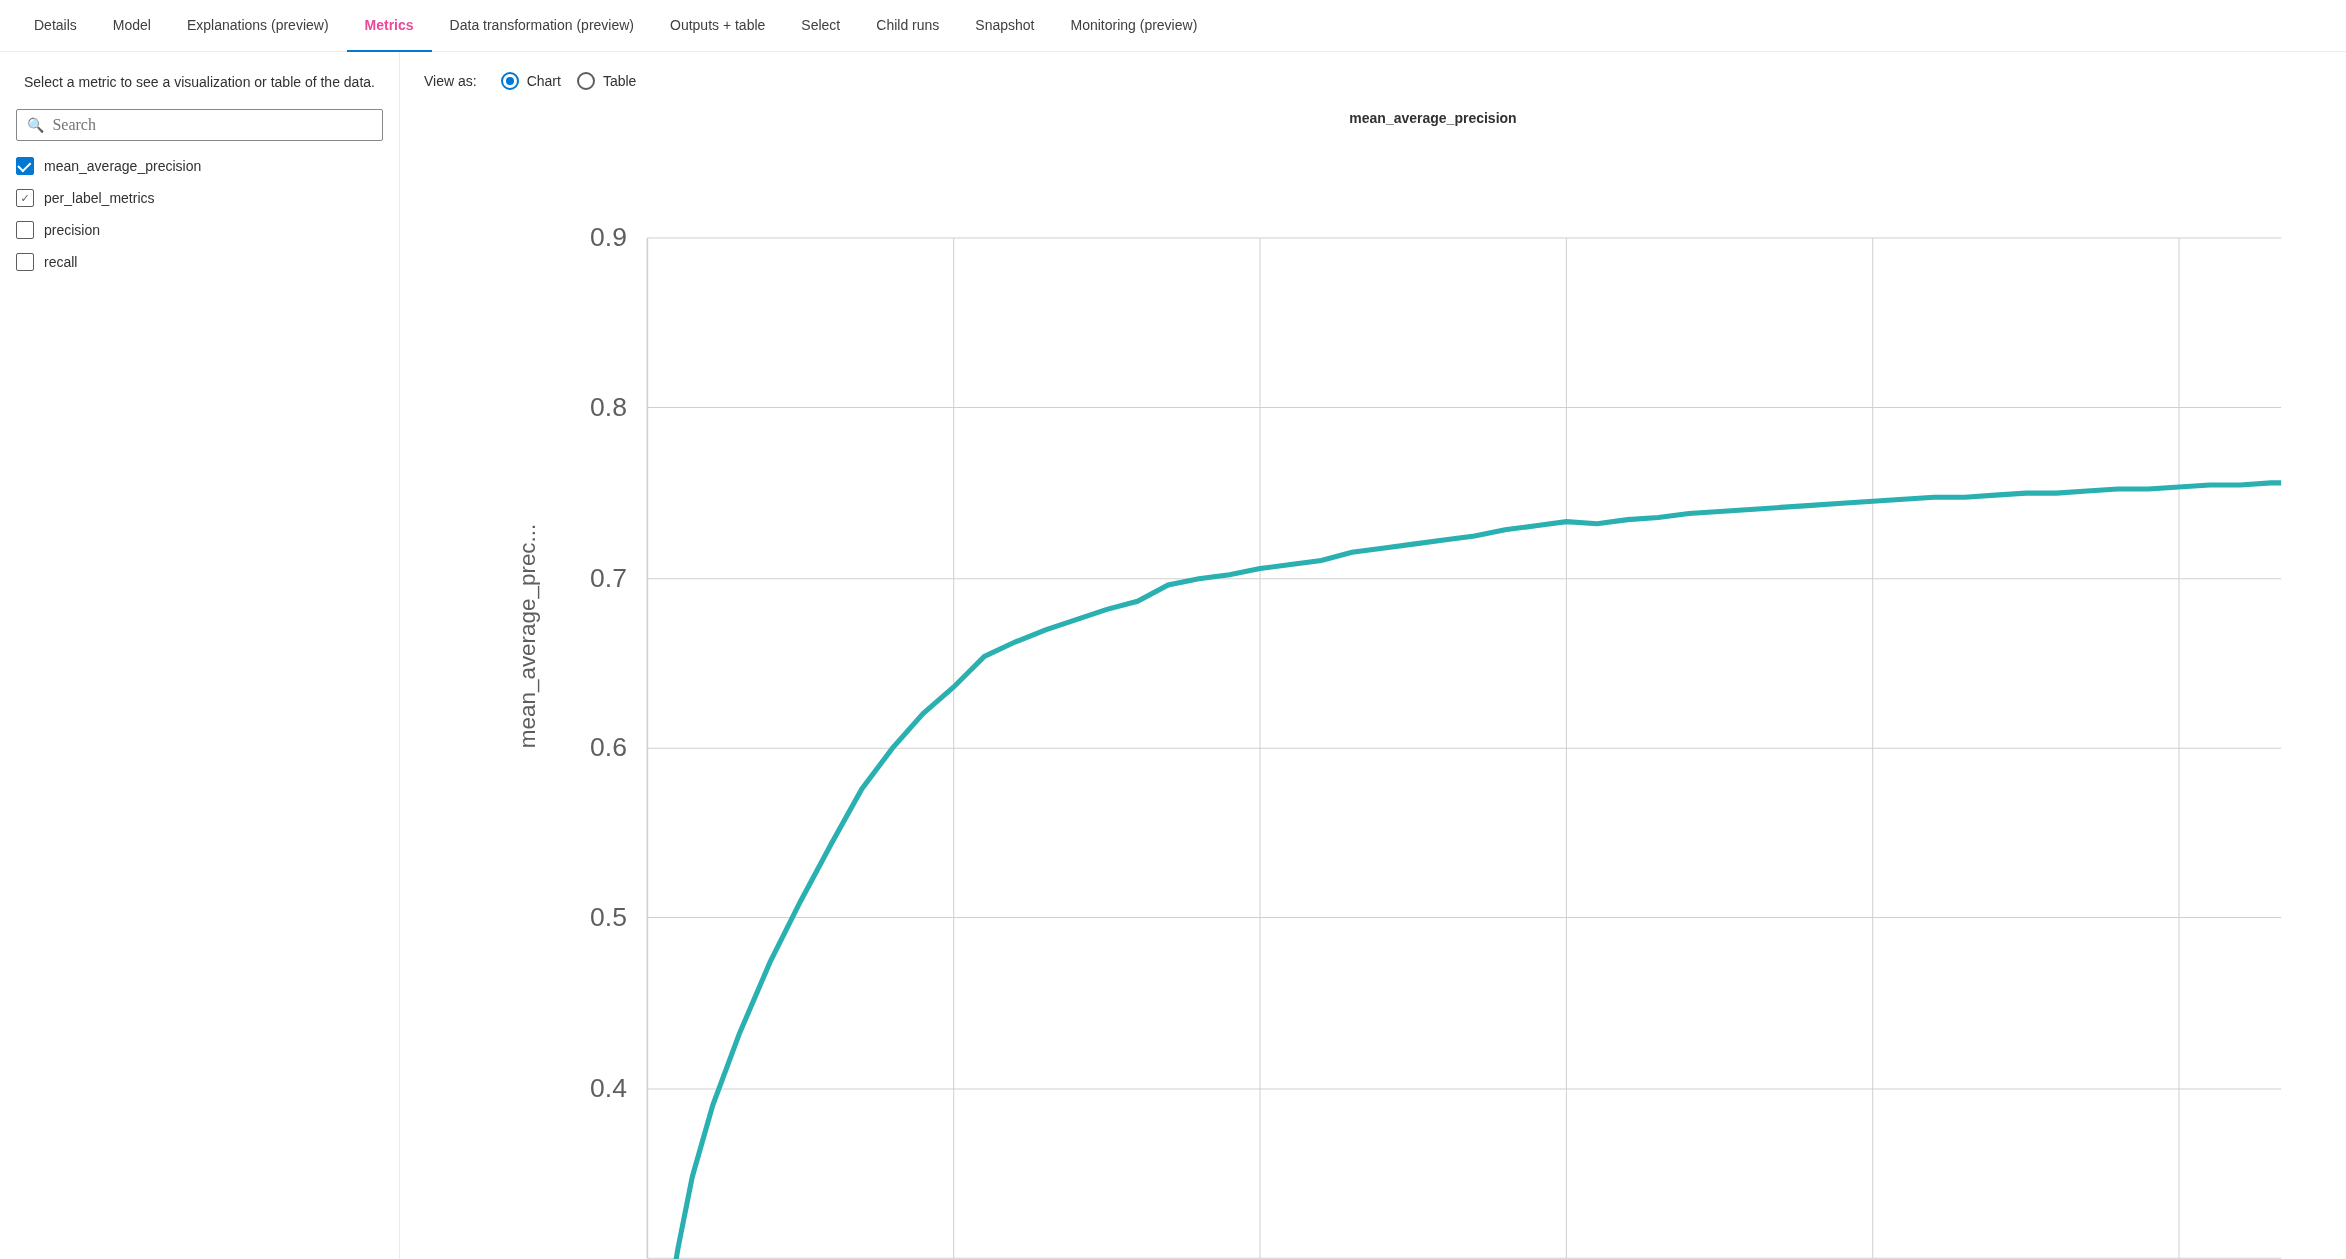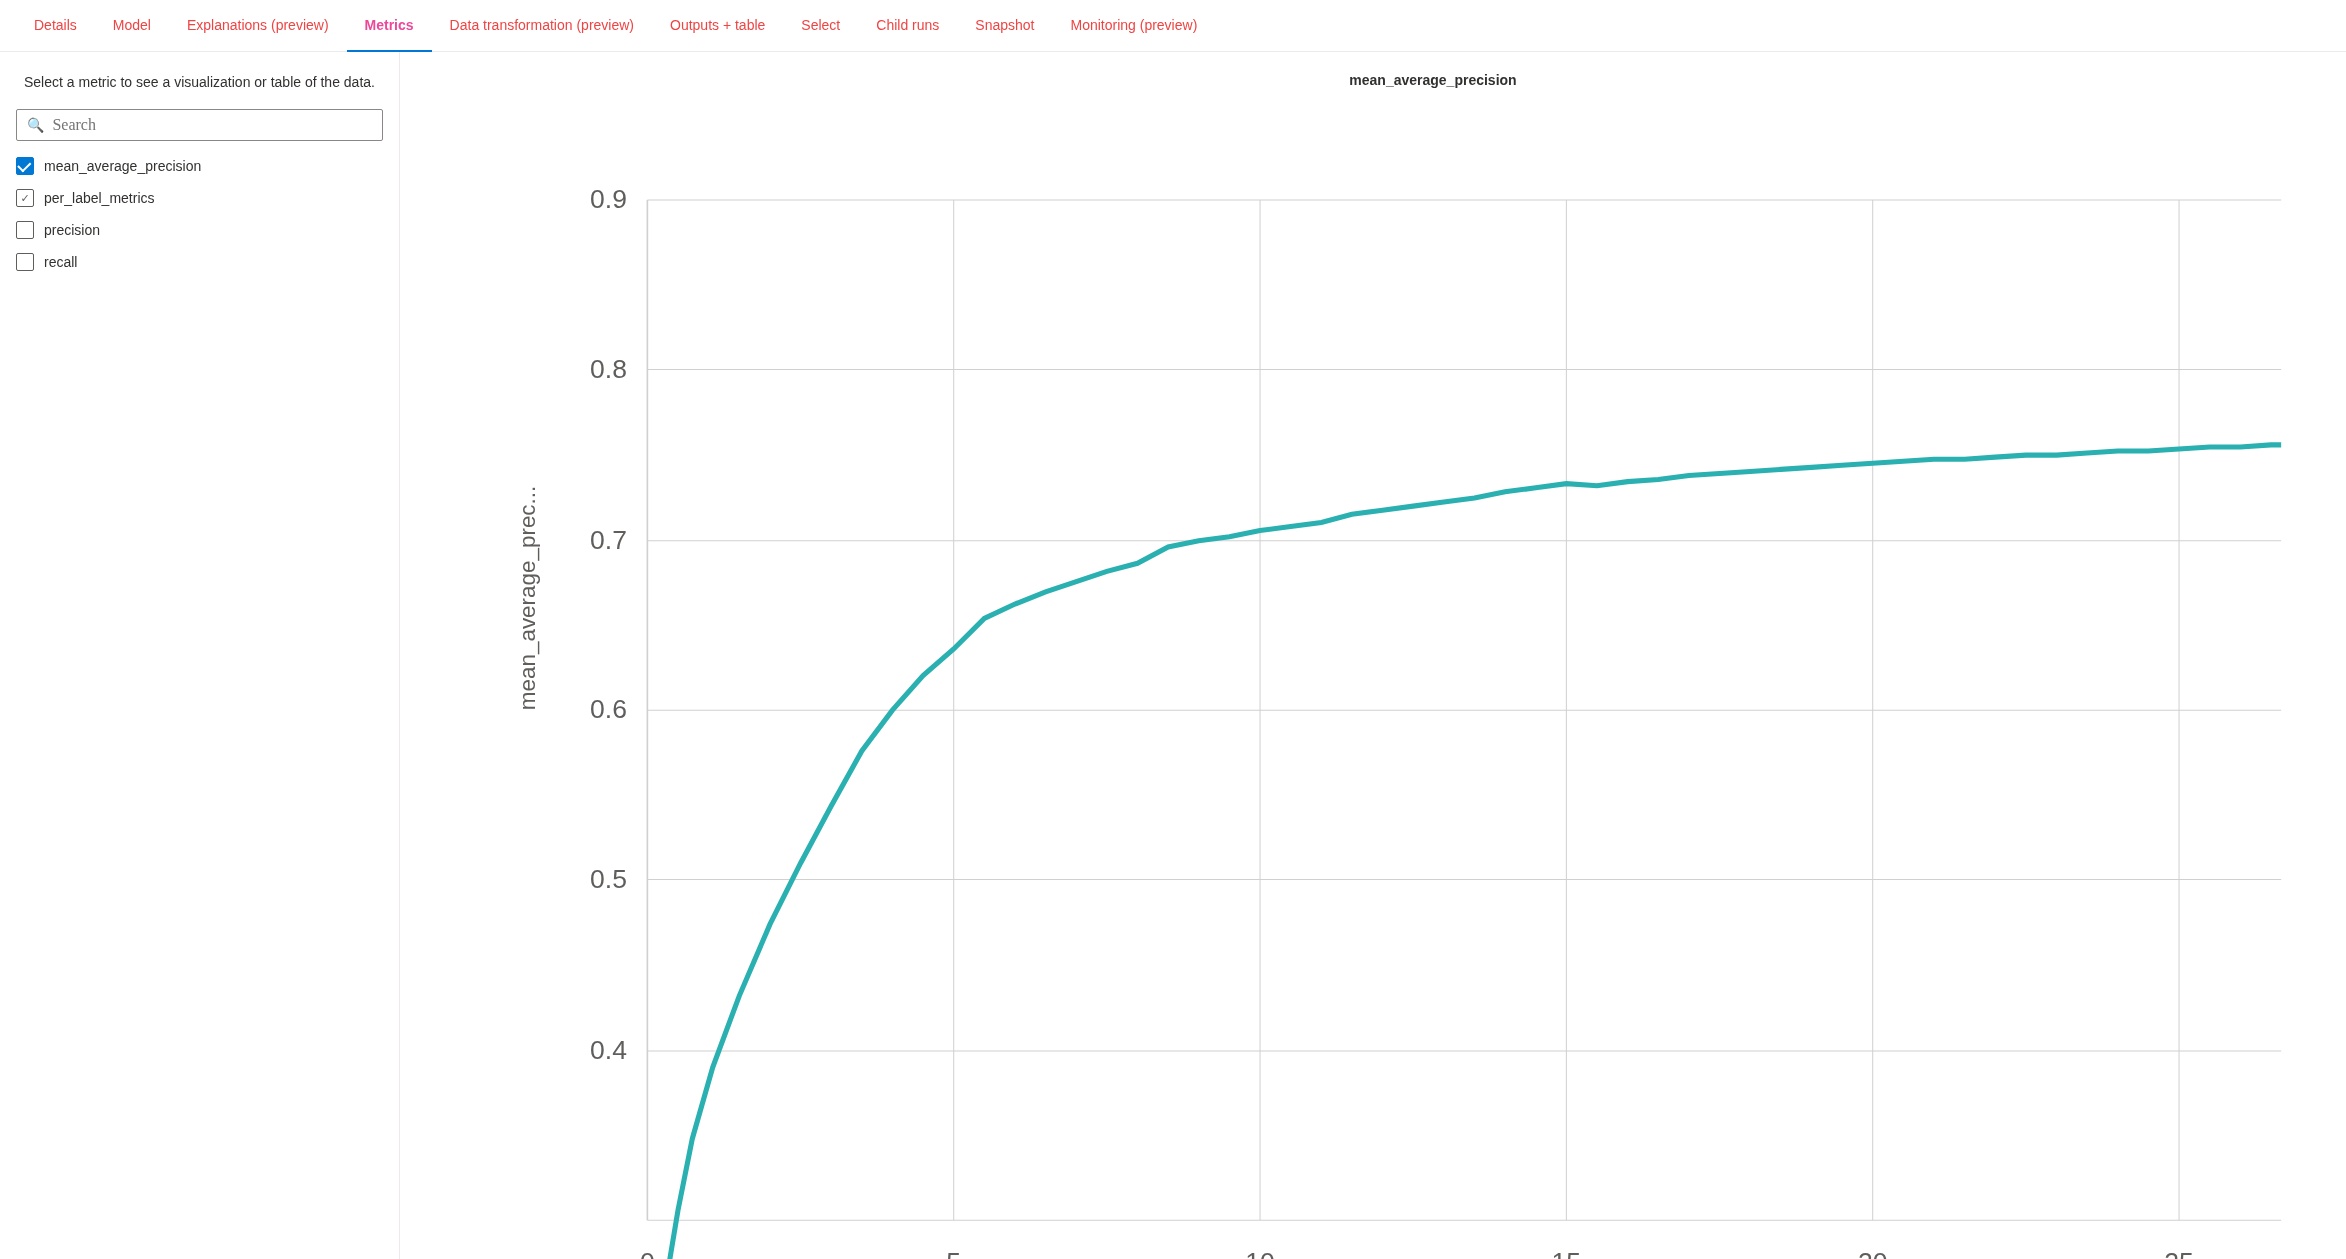--- a/index.html
+++ b/index.html
@@ -10,21 +10,21 @@
       display: flex;
       align-items: center;
       border-bottom: 1px solid #edebe9;
       padding: 0 16px;
       height: 52px;
       gap: 0;
     }
     .nav-tab {
       padding: 14px 18px;
       cursor: pointer;
-      color: #ef4444;
+      color: #404040;
       font-size: 14px;
       border-bottom: 2px solid transparent;
       white-space: nowrap;
       height: 52px;
       display: flex;
       align-items: center;
     }
     .nav-tab.active {
       color: #ec4899;
       border-bottom: 2px solid #0078d4;
@@ -254,20 +254,33 @@
       <div class="metric-item">
         <div class="checkbox"></div>
         <span class="metric-label">recall</span>
       </div>
 
     </div>
   </div>
 
   <div class="right-panel">
 
+    <div class="view-as-row">
+      <span class="view-as-label">View as:</span>
+      <div class="radio-group">
+        <div class="radio-option">
+          <div class="radio-circle selected"></div>
+          <span class="radio-label">Chart</span>
+        </div>
+        <div class="radio-option">
+          <div class="radio-circle unselected"></div>
+          <span class="radio-label">Table</span>
+        </div>
+      </div>
+    </div>
 
     <div class="chart-container">
       <div class="chart-title">mean_average_precision</div>
       <div class="chart-inner">
         <svg class="chart-svg" viewBox="0 0 900 600" preserveAspectRatio="none">
 
           <defs>
             <pattern id="grid" width="150" height="100" patternUnits="userSpaceOnUse">
               <path d="M 150 0 L 0 0 0 100" fill="none" stroke="#e0e0e0" stroke-width="0.5"></path>
             </pattern>

